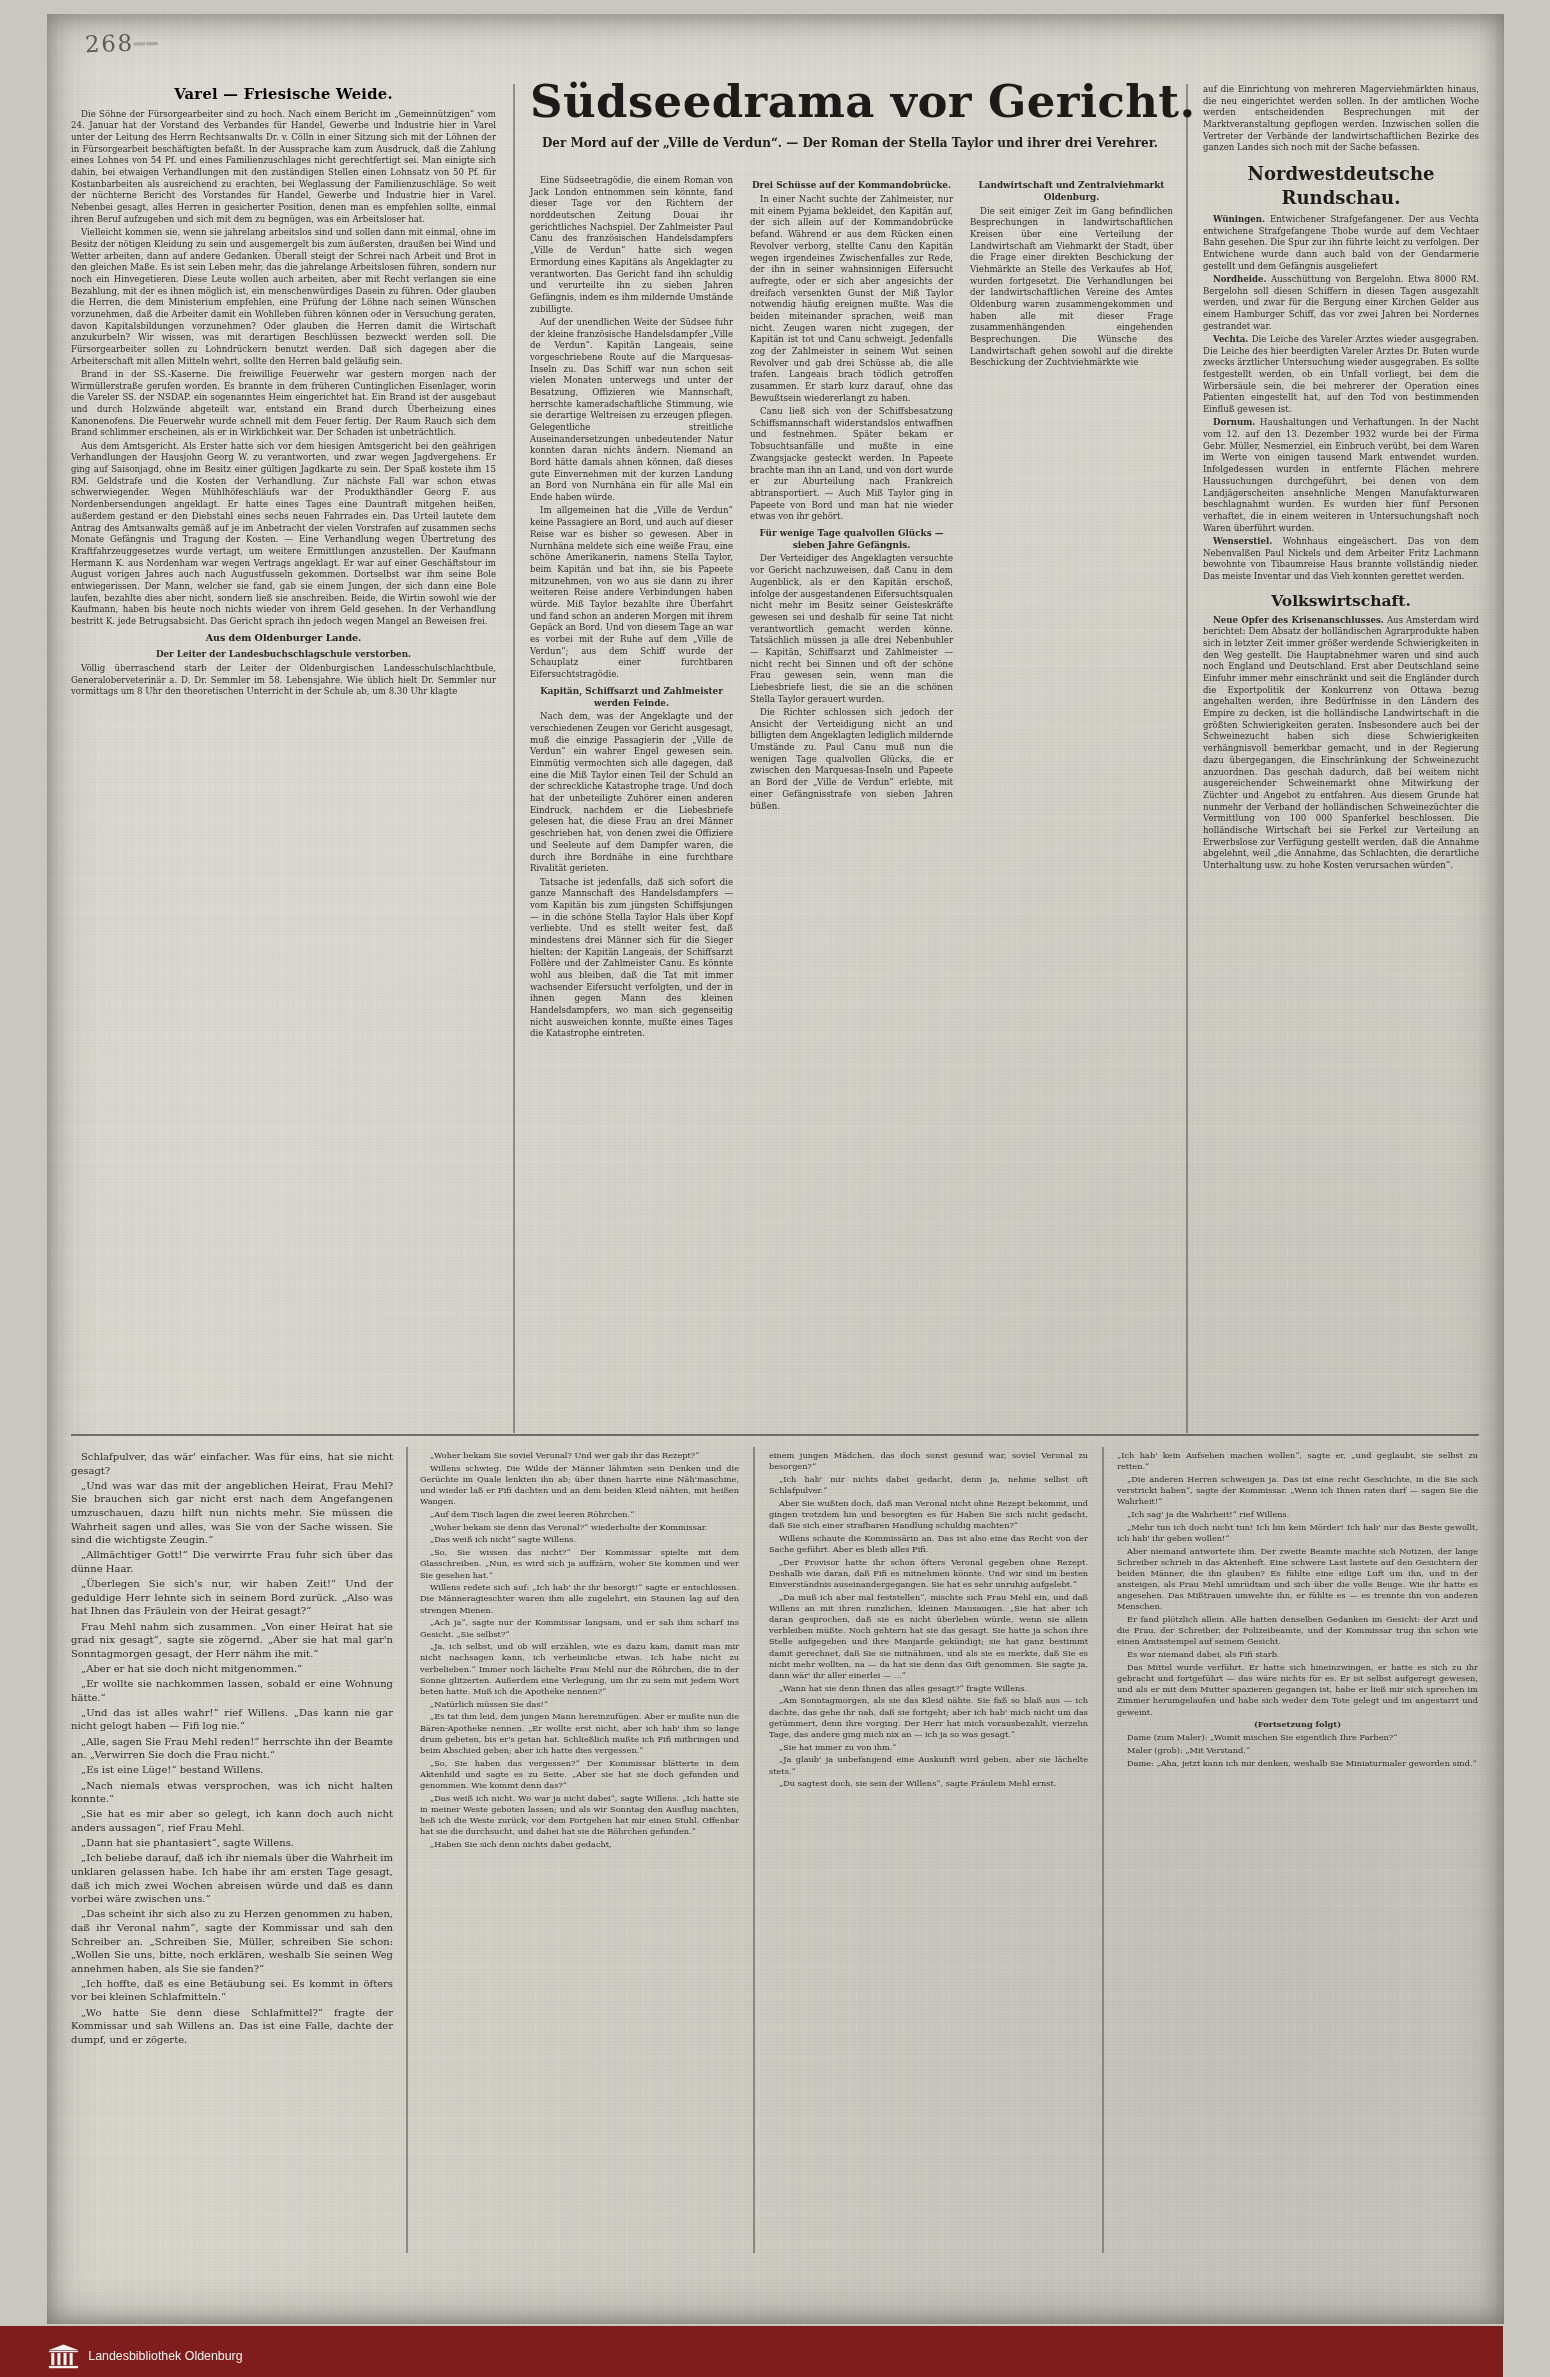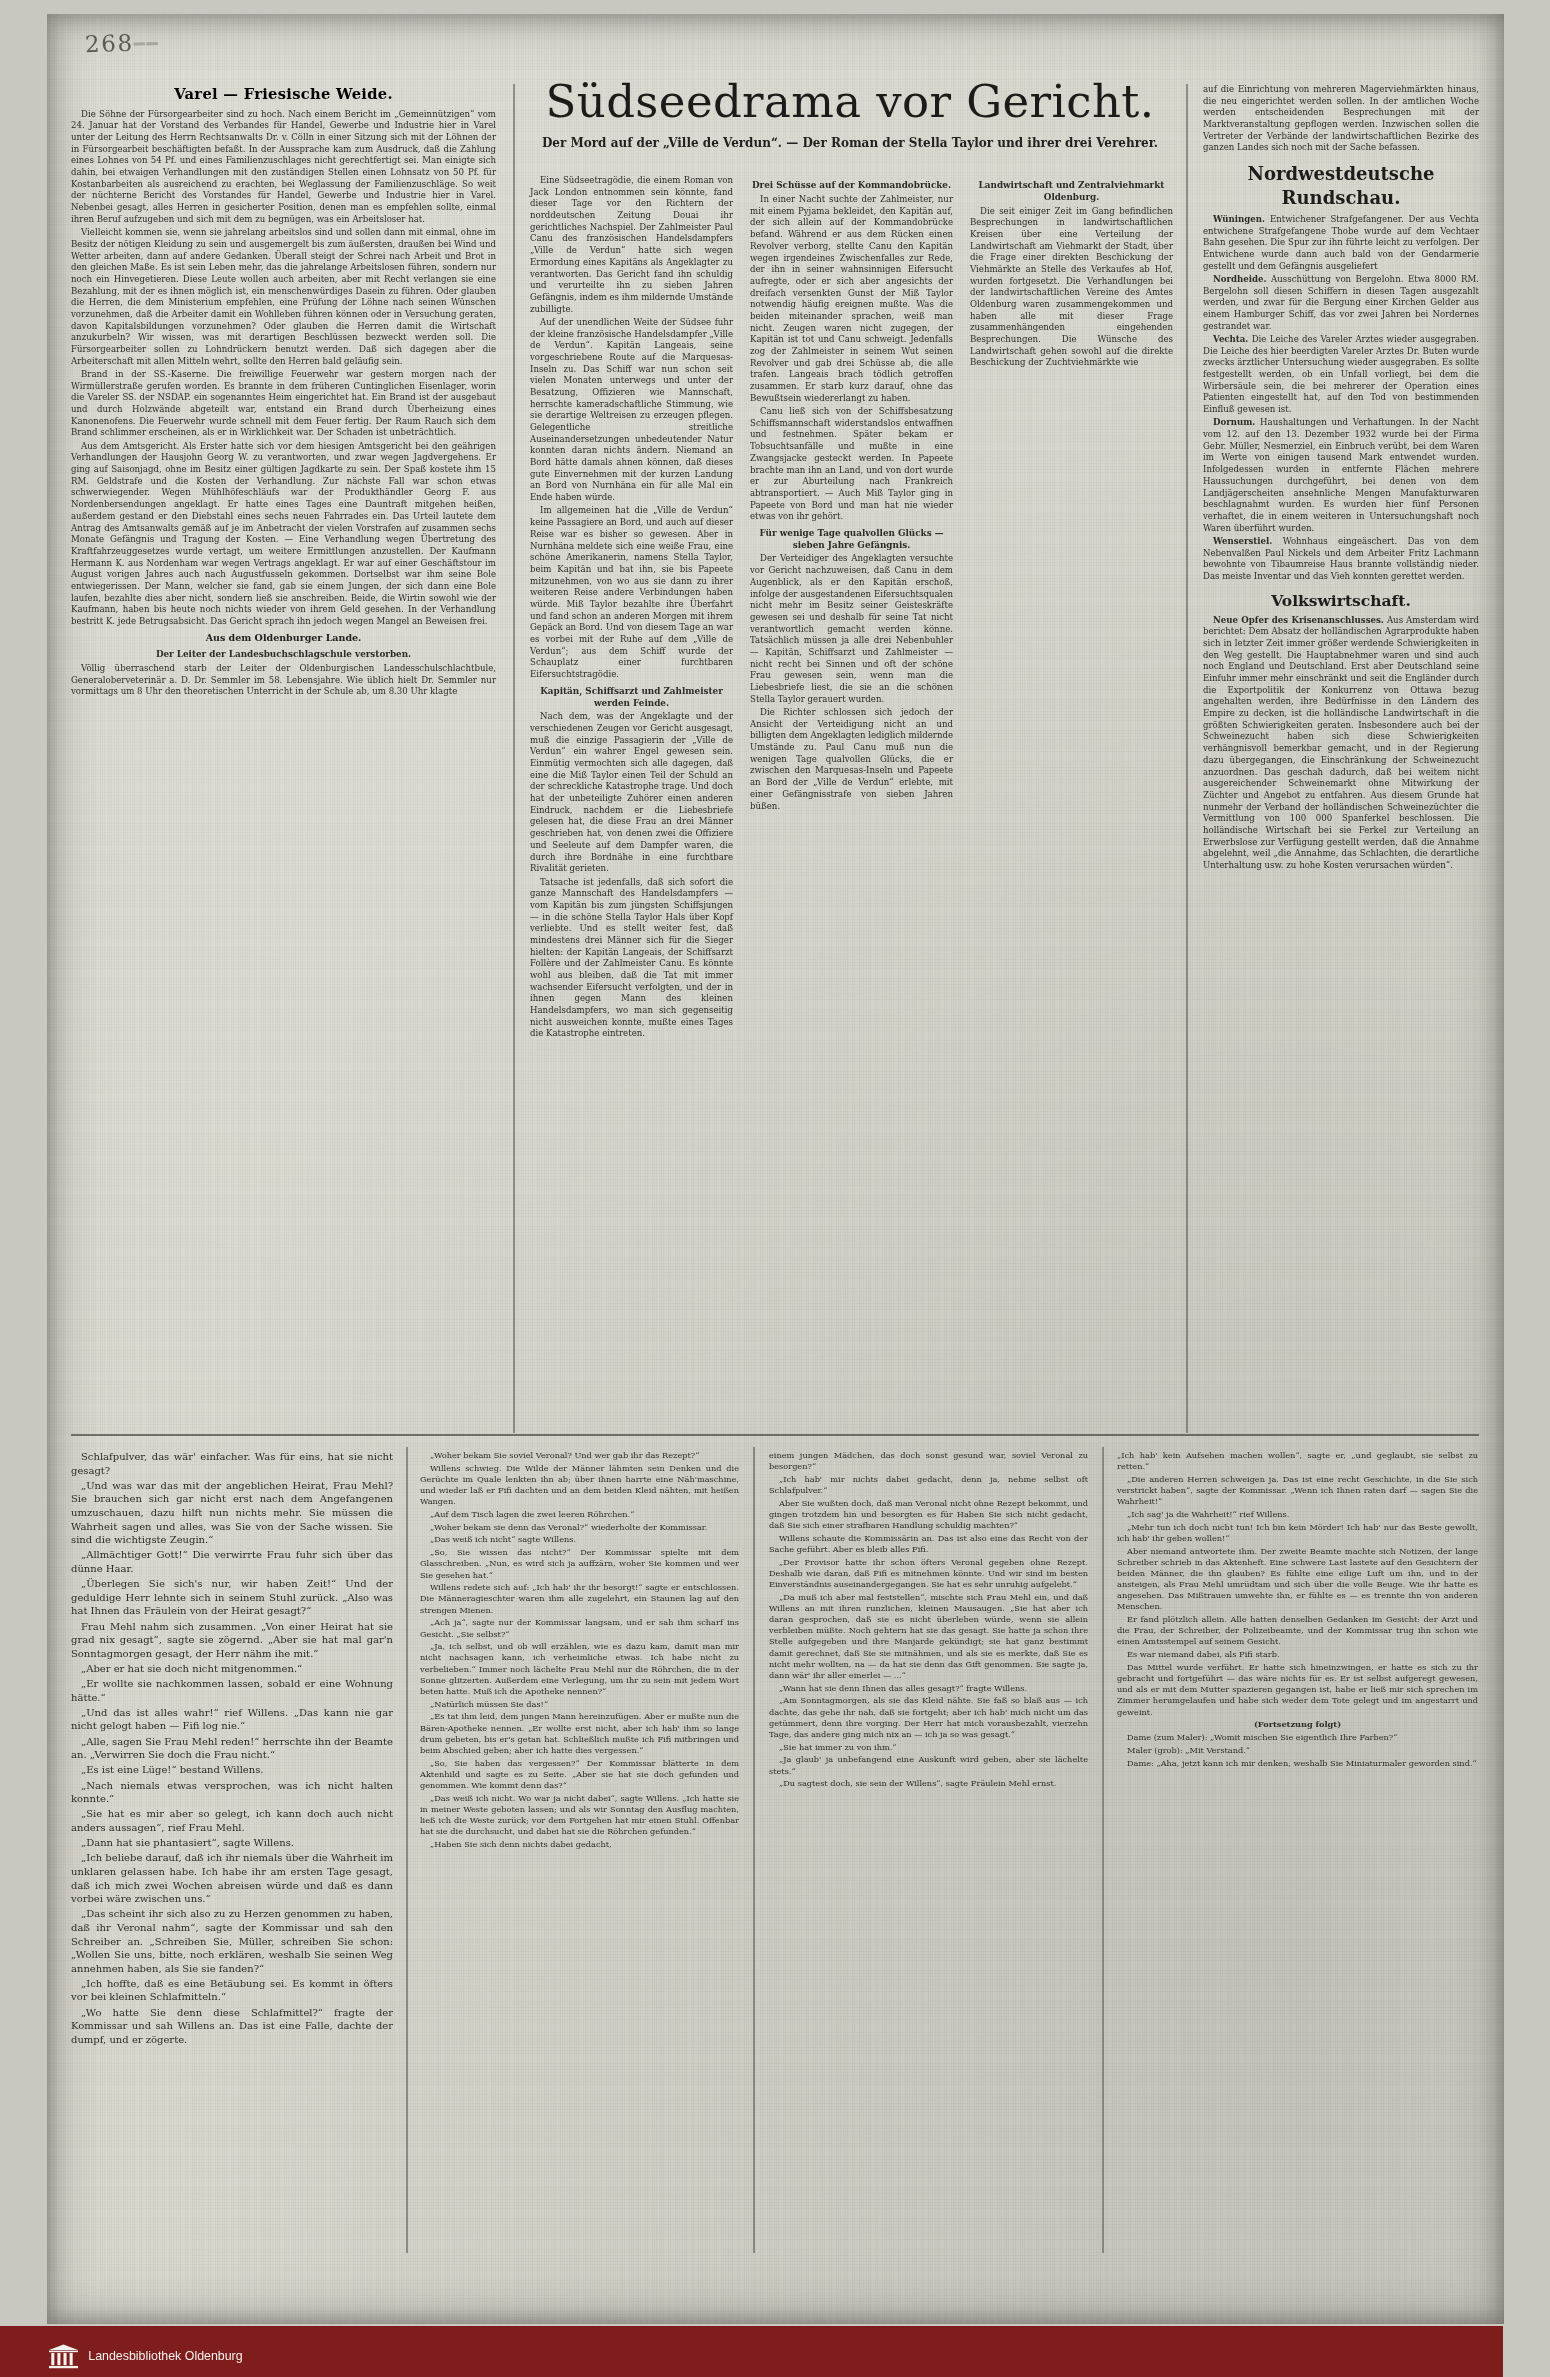--- a/index.html
+++ b/index.html
@@ -123,21 +123,21 @@
   }
   .lead-in { font-weight: bold; }
 
   
   .banner {
     position: absolute;
     text-align: center;
   }
   .banner .big {
     font-family: "DejaVu Serif", serif;
-    font-weight: normal;
+    font-weight: bold;
     font-size: 45px;
     line-height: 1;
     letter-spacing: 0.4px;
     color: #1d1b19;
     white-space: nowrap;
   }
   .banner .deck {
     font-weight: bold;
     font-size: 12px;
     line-height: 1.35;
@@ -252,21 +252,21 @@
       <p><span class="lead-in">Wenserstiel.</span> <span>Wohnhaus eingeäschert. Das von dem Nebenvalßen Paul Nickels und dem Arbeiter Fritz Lachmann bewohnte von Tibaumreise Haus brannte vollständig nieder. Das meiste Inventar und das Vieh konnten gerettet werden.</span></p>
 
       <div class="section-title small">Volkswirtschaft.</div>
       <p><span class="lead-in">Neue Opfer des Krisenanschlusses.</span> <span>Aus Amsterdam wird berichtet: Dem Absatz der holländischen Agrarprodukte haben sich in letzter Zeit immer größer werdende Schwierigkeiten in den Weg gestellt. Die Hauptabnehmer waren und sind auch noch England und Deutschland. Erst aber Deutschland seine Einfuhr immer mehr einschränkt und seit die Engländer durch die Exportpolitik der Konkurrenz von Ottawa bezug angehalten werden, ihre Bedürfnisse in den Ländern des Empire zu decken, ist die holländische Landwirtschaft in die größten Schwierigkeiten geraten. Insbesondere auch bei der Schweinezucht haben sich diese Schwierigkeiten verhängnisvoll bemerkbar gemacht, und in der Regierung dazu übergegangen, die Einschränkung der Schweinezucht anzuordnen. Das geschah dadurch, daß bei weitem nicht ausgereichender Schweinemarkt ohne Mitwirkung der Züchter und Angebot zu entfahren. Aus diesem Grunde hat nunmehr der Verband der holländischen Schweinezüchter die Vermittlung von 100 000 Spanferkel beschlossen. Die holländische Wirtschaft bei sie Ferkel zur Verteilung an Erwerbslose zur Verfügung gestellt werden, daß die Annahme abgelehnt, weil „die Annahme, das Schlachten, die derartliche Unterhaltung usw. zu hohe Kosten verursachen würden“.</span></p>
     </div>
 
     <div class="col" style="left:0; top:1366px; width:322px; font-size:10px;">
       <p>Schlafpulver, das wär' einfacher. Was für eins, hat sie nicht gesagt?</p>
       <p>„Und was war das mit der angeblichen Heirat, Frau Mehl? Sie brauchen sich gar nicht erst nach dem Angefangenen umzuschauen, dazu hilft nun nichts mehr. Sie müssen die Wahrheit sagen und alles, was Sie von der Sache wissen. Sie sind die wichtigste Zeugin.“</p>
       <p>„Allmächtiger Gott!“ Die verwirrte Frau fuhr sich über das dünne Haar.</p>
-      <p>„Überlegen Sie sich's nur, wir haben Zeit!“ Und der geduldige Herr lehnte sich in seinem Stuhl zurück. „Also was hat Ihnen das Fräulein von der Heirat gesagt?“</p>
+      <p>„Überlegen Sie sich's nur, wir haben Zeit!“ Und der geduldige Herr lehnte sich in seinem Bord zurück. „Also was hat Ihnen das Fräulein von der Heirat gesagt?“</p>
       <p>Frau Mehl nahm sich zusammen. „Von einer Heirat hat sie grad nix gesagt“, sagte sie zögernd. „Aber sie hat mal gar'n Sonntagmorgen gesagt, der Herr nähm ihe mit.“</p>
       <p>„Aber er hat sie doch nicht mitgenommen.“</p>
       <p>„Er wollte sie nachkommen lassen, sobald er eine Wohnung hätte.“</p>
       <p>„Und das ist alles wahr!“ rief Willens. „Das kann nie gar nicht gelogt haben — Fifi log nie.“</p>
       <p>„Alle, sagen Sie Frau Mehl reden!“ herrschte ihn der Beamte an. „Verwirren Sie doch die Frau nicht.“</p>
       <p>„Es ist eine Lüge!“ bestand Willens.</p>
       <p>„Nach niemals etwas versprochen, was ich nicht halten konnte.“</p>
       <p>„Sie hat es mir aber so gelegt, ich kann doch auch nicht anders aussagen“, rief Frau Mehl.</p>
       <p>„Dann hat sie phantasiert“, sagte Willens.</p>
       <p>„Ich beliebe darauf, daß ich ihr niemals über die Wahrheit im unklaren gelassen habe. Ich habe ihr am ersten Tage gesagt, daß ich mich zwei Wochen abreisen würde und daß es dann vorbei wäre zwischen uns.“</p>

